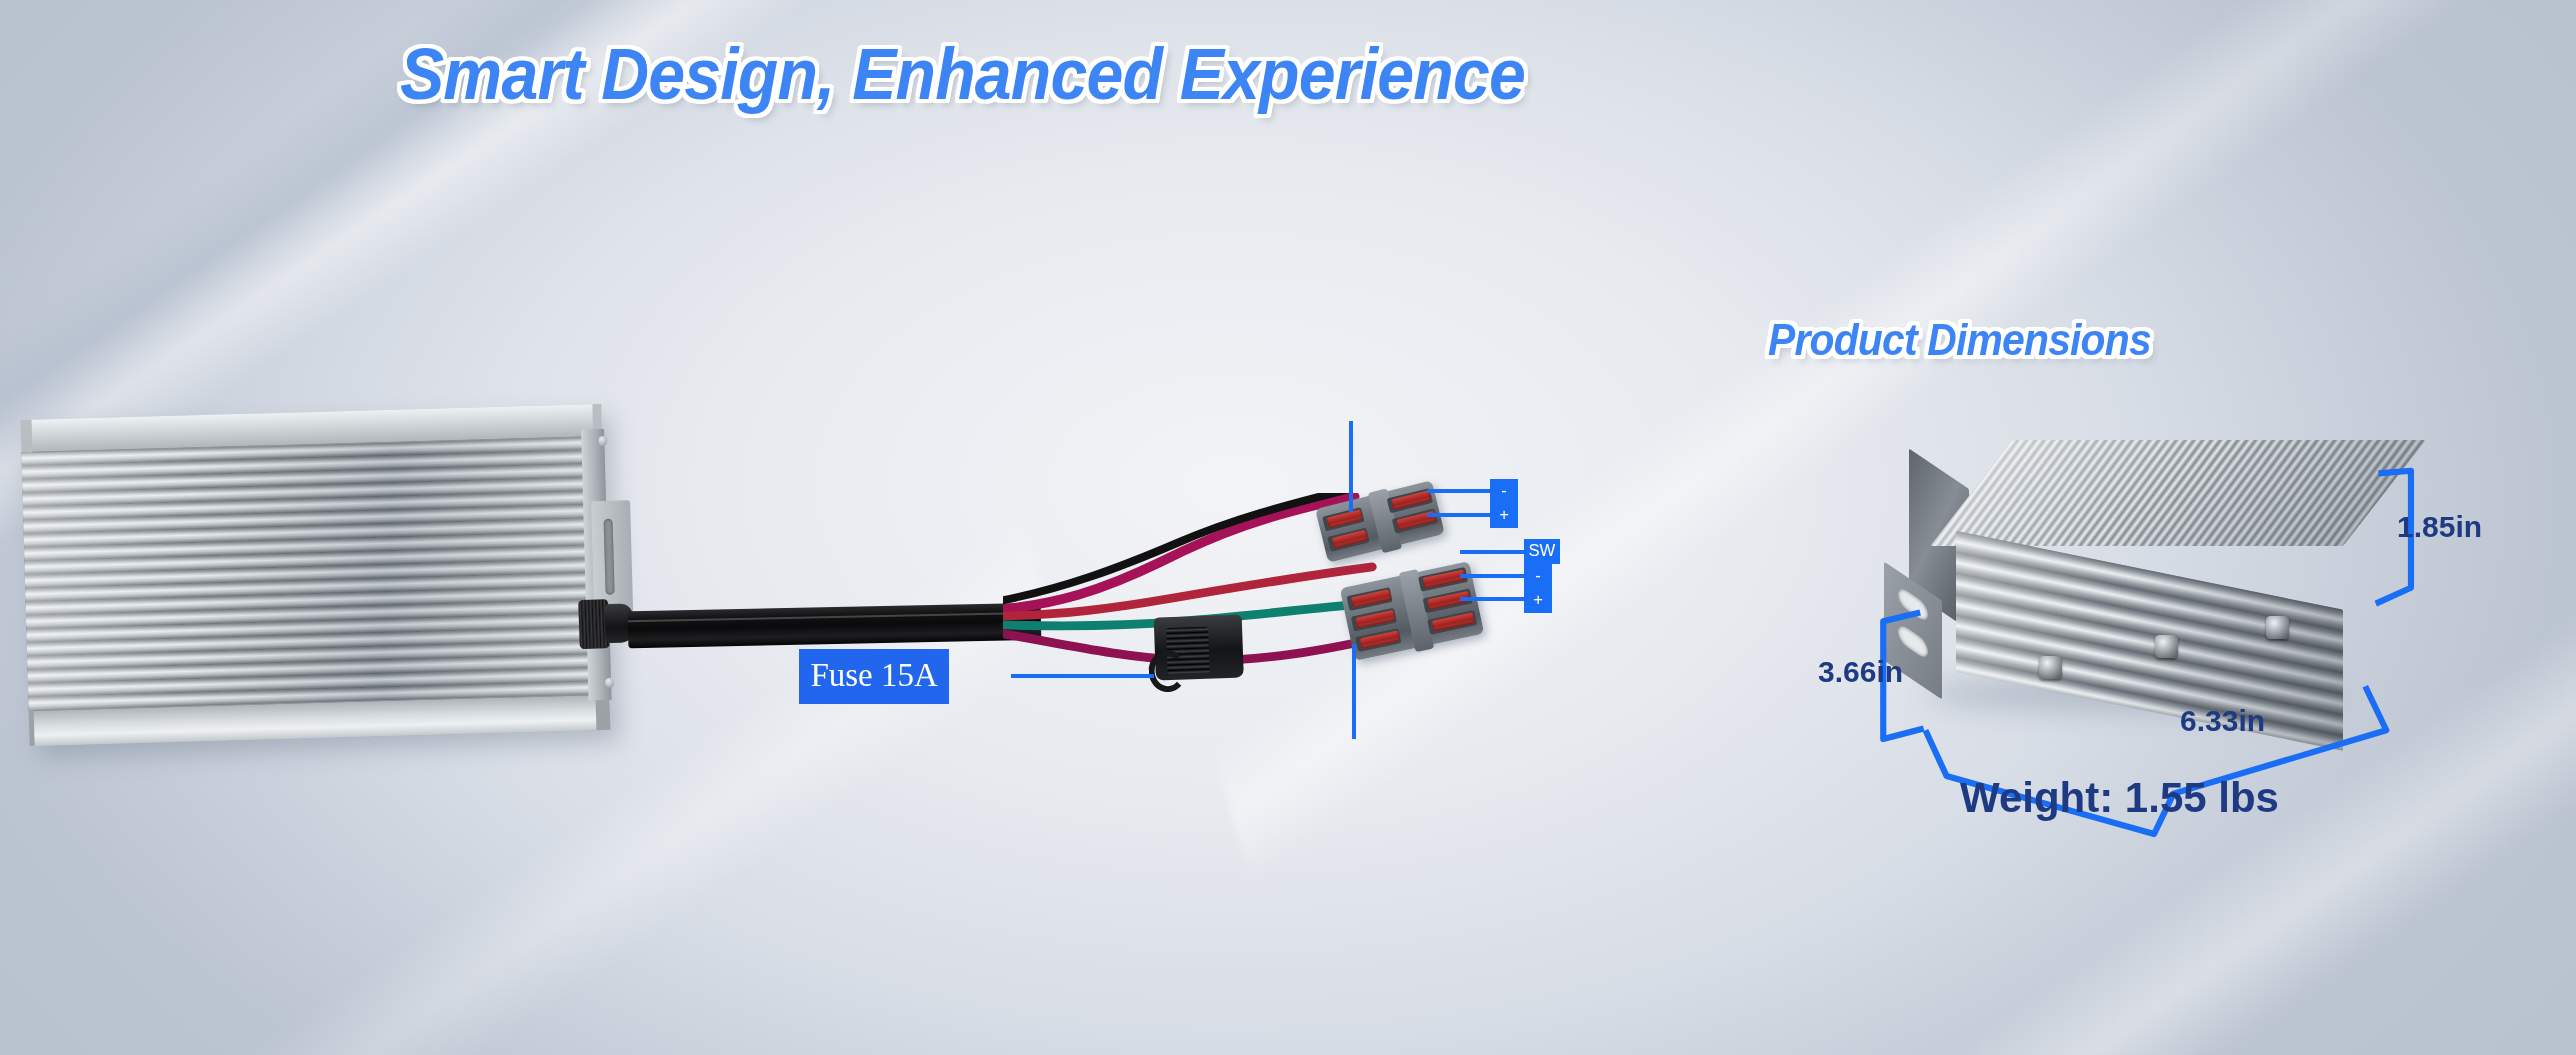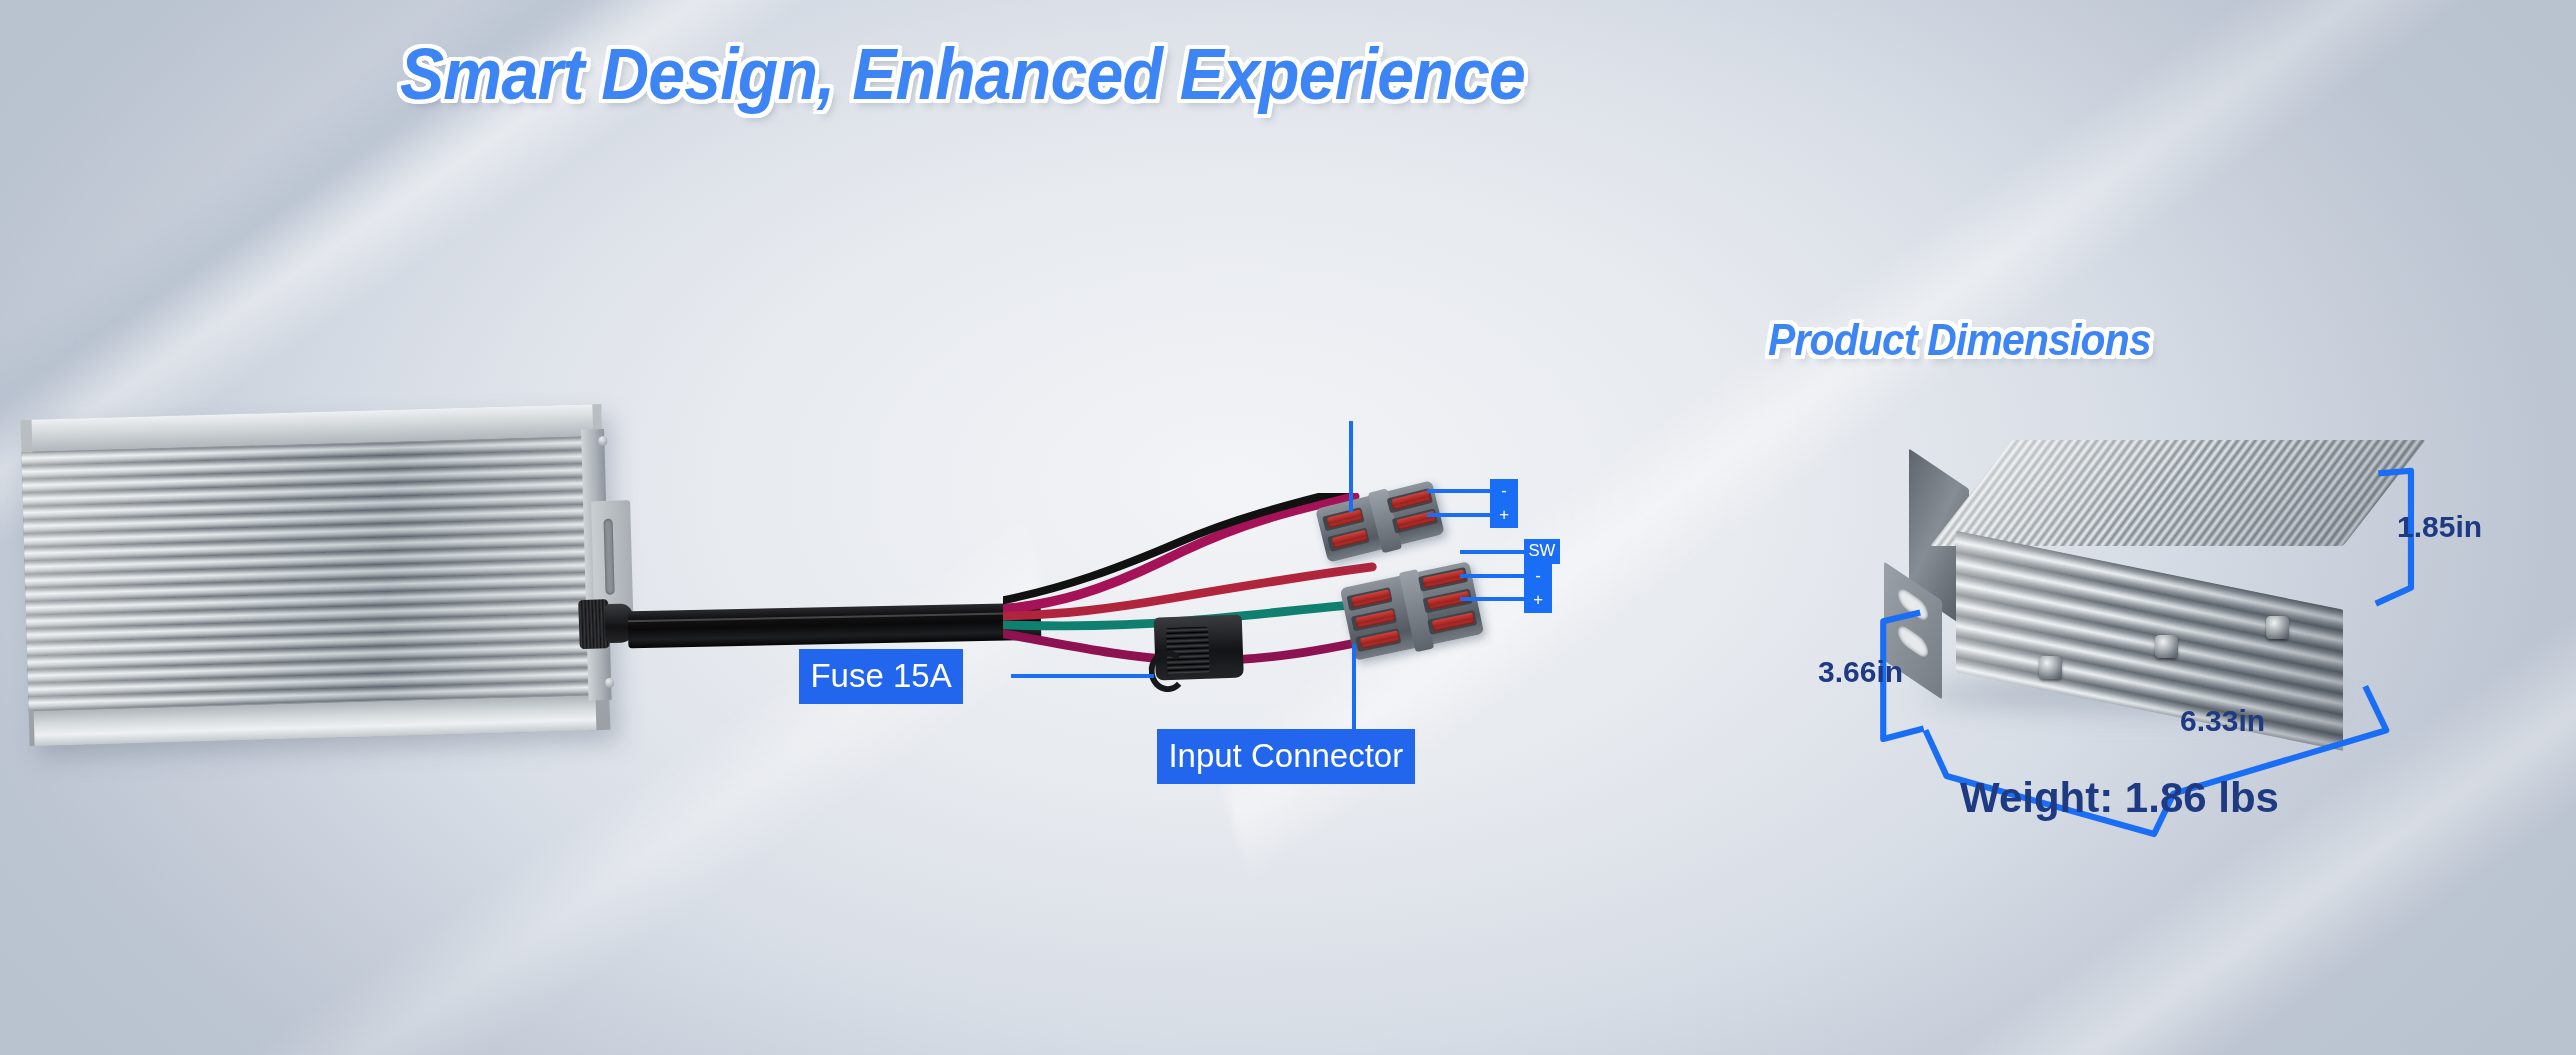--- a/index.html
+++ b/index.html
@@ -255,33 +255,32 @@
 
   <div class="cline" style="left:1349px;top:421px;width:4.4px;height:91px;"></div>
 
   <div class="cline" style="left:1427px;top:489px;width:67px;height:3.5px;"></div>
   <div class="badge" style="left:1490px;top:479px;width:19.4px;">-</div>
 
   <div class="cline" style="left:1427px;top:513px;width:67px;height:3.5px;"></div>
   <div class="badge" style="left:1490px;top:503px;width:19.4px;">+</div>
 
   <div class="cline" style="left:1352px;top:644px;width:4.4px;height:95px;"></div>
-  <div class="callout" style="left:1157px;top:729px;">Input Connector</div>
 
   <div class="cline" style="left:1460px;top:550px;width:67px;height:3.5px;"></div>
   <div class="badge" style="left:1524px;top:539px;">SW</div>
 
   <div class="cline" style="left:1460px;top:574px;width:67px;height:3.5px;"></div>
   <div class="badge" style="left:1524px;top:564px;width:19.4px;">-</div>
 
   <div class="cline" style="left:1460px;top:597px;width:67px;height:3.5px;"></div>
   <div class="badge" style="left:1524px;top:588px;width:19.4px;">+</div>
 
   <div class="cline" style="left:1011px;top:674px;width:143px;height:3.5px;"></div>
-  <div class="callout" style="left:799px;top:649px;">Fuse 15A</div>
+  <div class="callout" style="left:799px;top:649px;font-family:Liberation Serif, serif;">Fuse 15A</div>
 
   <div class="headline" id="dims-title">Product Dimensions</div>
 
   <div id="prod3d">
     <div class="shadow"></div>
     <div class="endface"></div>
     <div class="flange">
         <i></i>
         <i></i>
       </div>
@@ -295,16 +294,16 @@
   <svg style="position:absolute;left:1795px;top:440px;width:669px;height:387px;overflow:visible;" viewBox="0 0 760 440" width="669" height="387">
     <polyline points="663,38 700,35 700,168 660,186" fill="none" stroke="#1a6ef5" stroke-width="7" stroke-linejoin="round"></polyline>
     <polyline points="142,196 100,206 100,340 146,328" fill="none" stroke="#1a6ef5" stroke-width="7" stroke-linejoin="round"></polyline>
     <polyline points="148,330 172,382 408,448 430,402 672,330 648,280" fill="none" stroke="#1a6ef5" stroke-width="7" stroke-linejoin="round"></polyline>
   </svg>
 
   <div class="dimtext" style="left:2397px;top:510px;font-size:30px;">1.85in</div>
   <div class="dimtext" style="left:1818px;top:655px;font-size:30px;">3.66in</div>
   <div class="dimtext" style="left:2180px;top:704px;font-size:30px;">6.33in</div>
 
-  <div id="weight-text">Weight: 1.86 lbs</div>
+  <div id="weight-text">Weight: 1.55 lbs</div>
 
 </div>
 
 
 </body></html>

